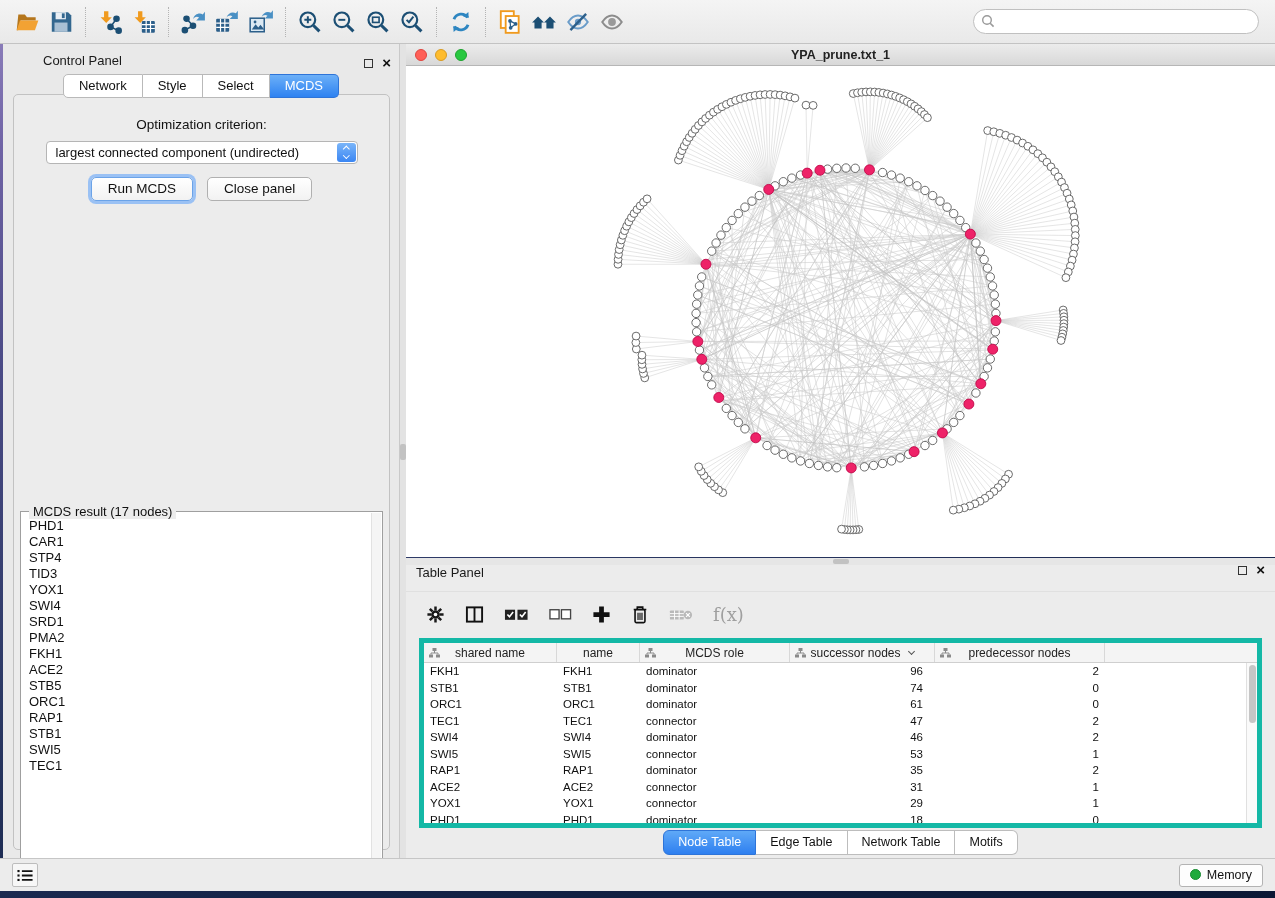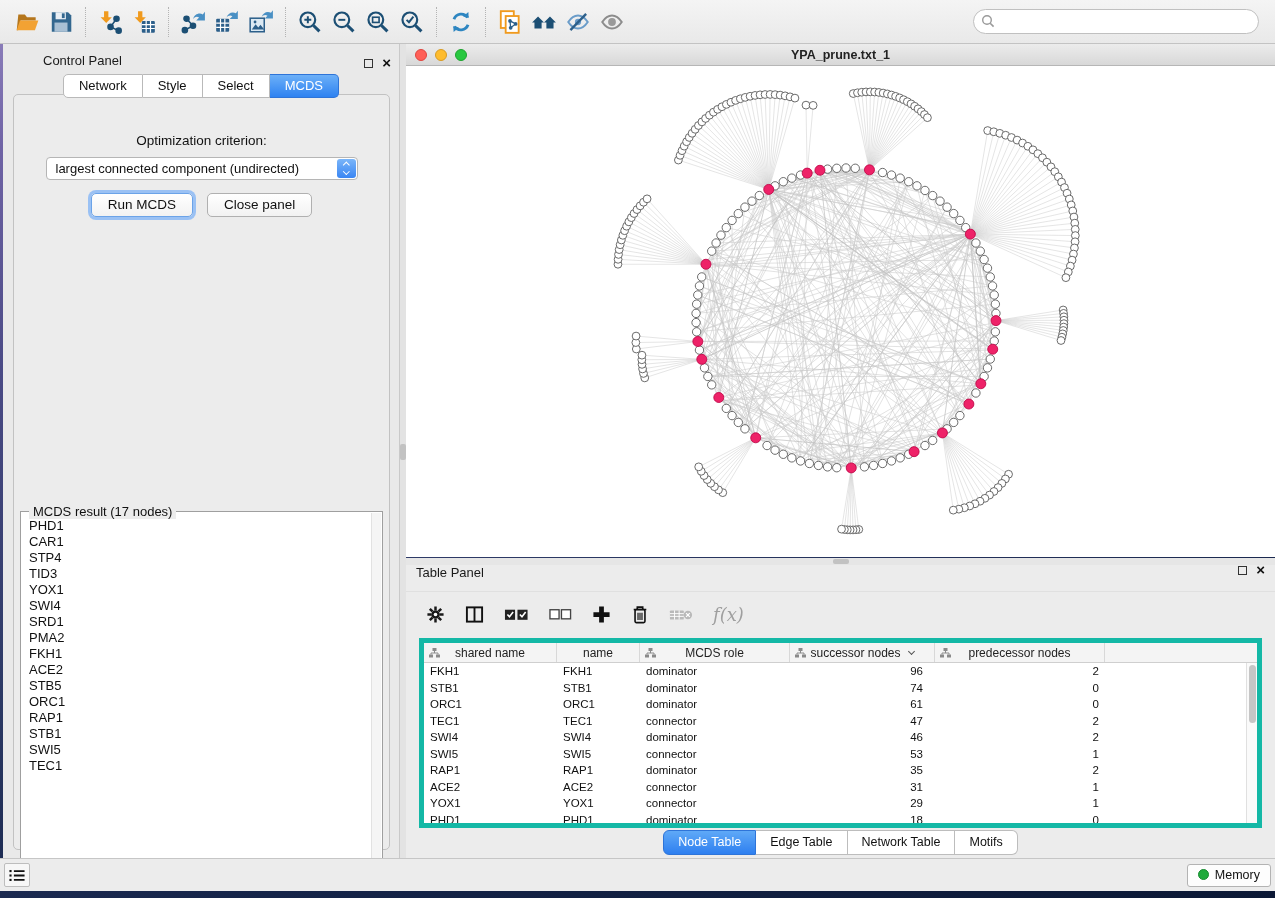--- a/index.html
+++ b/index.html
@@ -48,21 +48,21 @@
   }
   .cp-tab:first-child { border-left:1px solid #b9b9b9; border-radius:5px 0 0 5px; }
   .cp-tab:last-child { border-radius:0 5px 5px 0; }
   .cp-tab.sel {
     background:linear-gradient(#6cb0f8,#2e82f1); color:#fff; border-color:#2e74d8;
   }
   .cp-card {
     position:absolute; left:10px; top:50px; width:377px; height:756px;
     background:#ececec; border:1px solid #c2c2c2; border-radius:5px;
   }
-  .opt-label { text-align:center; font-size:13.5px; color:#111; margin-top:38px; }
+  .opt-label { text-align:center; font-size:13.5px; color:#111; margin-top:22px; }
   .mcds-select {
     margin:9px auto 0; width:312px; height:23px; background:#fff;
     border:1px solid #b5b5b5; border-radius:4px; display:flex; align-items:center;
     font-size:13px; color:#111; padding-left:9px; position:relative;
   }
   .mcds-select .stepper {
     position:absolute; right:1px; top:1px; width:19px; height:19px; border-radius:3px;
     background:linear-gradient(#7ab5f9,#3a86f3); display:flex; flex-direction:column;
     align-items:center; justify-content:center; gap:1px;
   }
@@ -109,21 +109,21 @@
 
   
   .hsplit { position:absolute; left:406px; top:558px; width:869px; height:7px; background:#e6e6e6; }
   .hsplit .grip { position:absolute; left:50%; top:1px; width:16px; height:5px; margin-left:-8px; background:#c2c2c2; border-radius:2px; }
 
   
   .table-panel { position:absolute; left:406px; top:565px; width:869px; height:293px; background:#ececec; }
   .tp-titlebar { height:26px; display:flex; align-items:flex-start; padding:0 10px; }
   .tp-toolbar { height:46px; display:flex; align-items:center; gap:20px; padding:0 20px; border-top:1px solid #e0e0e0; }
   .tp-toolbar .ticon { display:flex; align-items:center; justify-content:center; }
-  .fx { font-family:"DejaVu Serif","Liberation Serif",serif; font-style:italic; color:#9f9f9f; font-size:18px; }
+  .fx { font-family:"DejaVu Serif","Liberation Serif",serif; color:#9f9f9f; font-size:18px; }
 
   .ntable { position:absolute; left:13px; top:73px; width:843px; height:190px; background:#fff; border:5px solid #14b8a6; }
   .ntable-header { display:flex; height:20px; background:#f4f4f4; border-bottom:1px solid #cfcfcf; }
   .th { position:relative; display:flex; align-items:center; justify-content:center; border-right:1px solid #d8d8d8; font-size:12px; color:#222; }
   .th .hier { position:absolute; left:5px; top:5px; }
   .th .sortchev { margin-left:8px; border:solid #555; border-width:0 1.4px 1.4px 0; padding:2px; transform:rotate(45deg); margin-top:-3px; }
   .tbody { position:absolute; left:0; top:20px; right:11px; bottom:0; overflow:hidden; }
   .tr { display:flex; height:16.5px; align-items:center; font-size:11.5px; color:#111; }
   .td { padding:0 6px; white-space:nowrap; overflow:hidden; }
   .td.num { text-align:right; }
@@ -135,21 +135,21 @@
     font-size:12.5px; background:#fff; color:#111; border:1px solid #bdbdbd; border-left:none;
     padding:4px 14px 5px;
   }
   .tp-tab:first-child { border-left:1px solid #bdbdbd; border-radius:6px 0 0 6px; }
   .tp-tab:last-child { border-radius:0 6px 6px 0; }
   .tp-tab.sel { background:linear-gradient(#5fa9f7,#2e7ff0); color:#fff; border-color:#2e74d8; }
 
   
   .statusbar {
     position:absolute; left:0px; top:858px; width:1275px; height:33px;
-    background:#ececec; border-top:1px solid #c6c6c6; display:flex; align-items:center; padding:0 4px;
+    background:#ececec; border-top:1px solid #c6c6c6; display:flex; align-items:center; padding:0 12px;
   }
   .sb-listbtn { width:26px; height:24px; background:#f7f7f7; border:1px solid #bdbdbd; border-radius:2px; display:flex; align-items:center; justify-content:center; }
   .memory-btn {
     margin-left:auto; display:flex; align-items:center; gap:6px;
     background:#fdfdfd; border:1px solid #b3b3b3; border-radius:3px; padding:3px 10px 4px; font-size:12.5px; color:#111;
   }
   .memdot { width:11px; height:11px; border-radius:50%; background:#1faa3c; border:1px solid #178a30; }
 </style>
 </head>
 <body>

